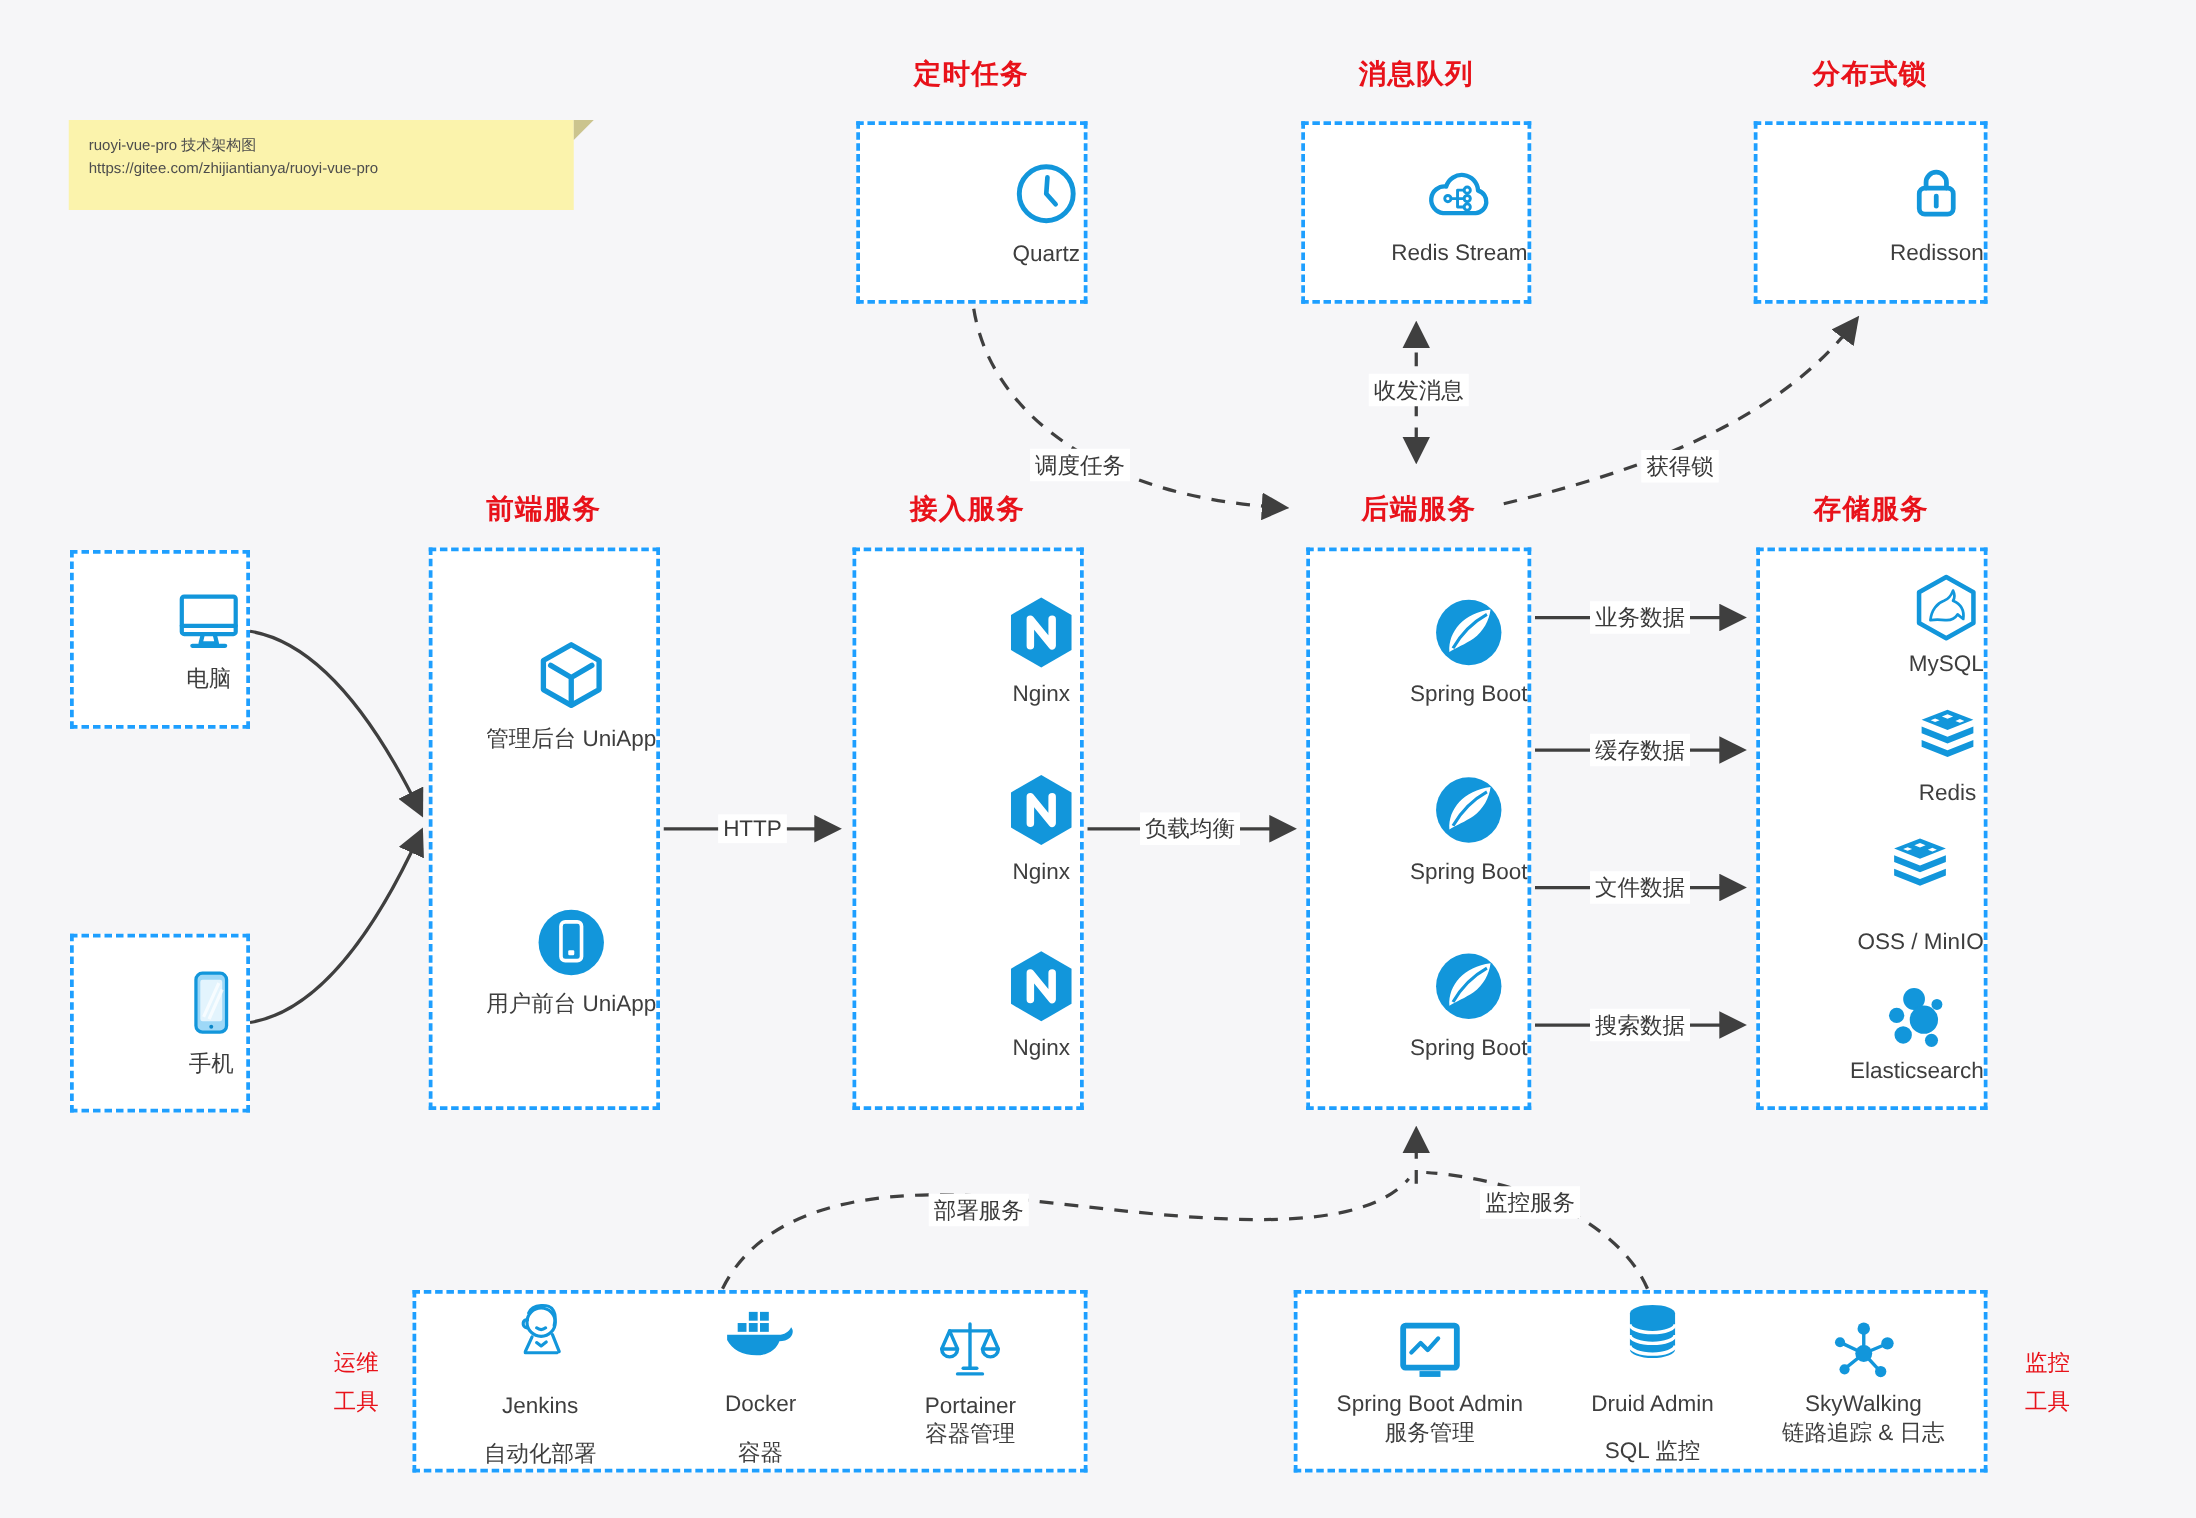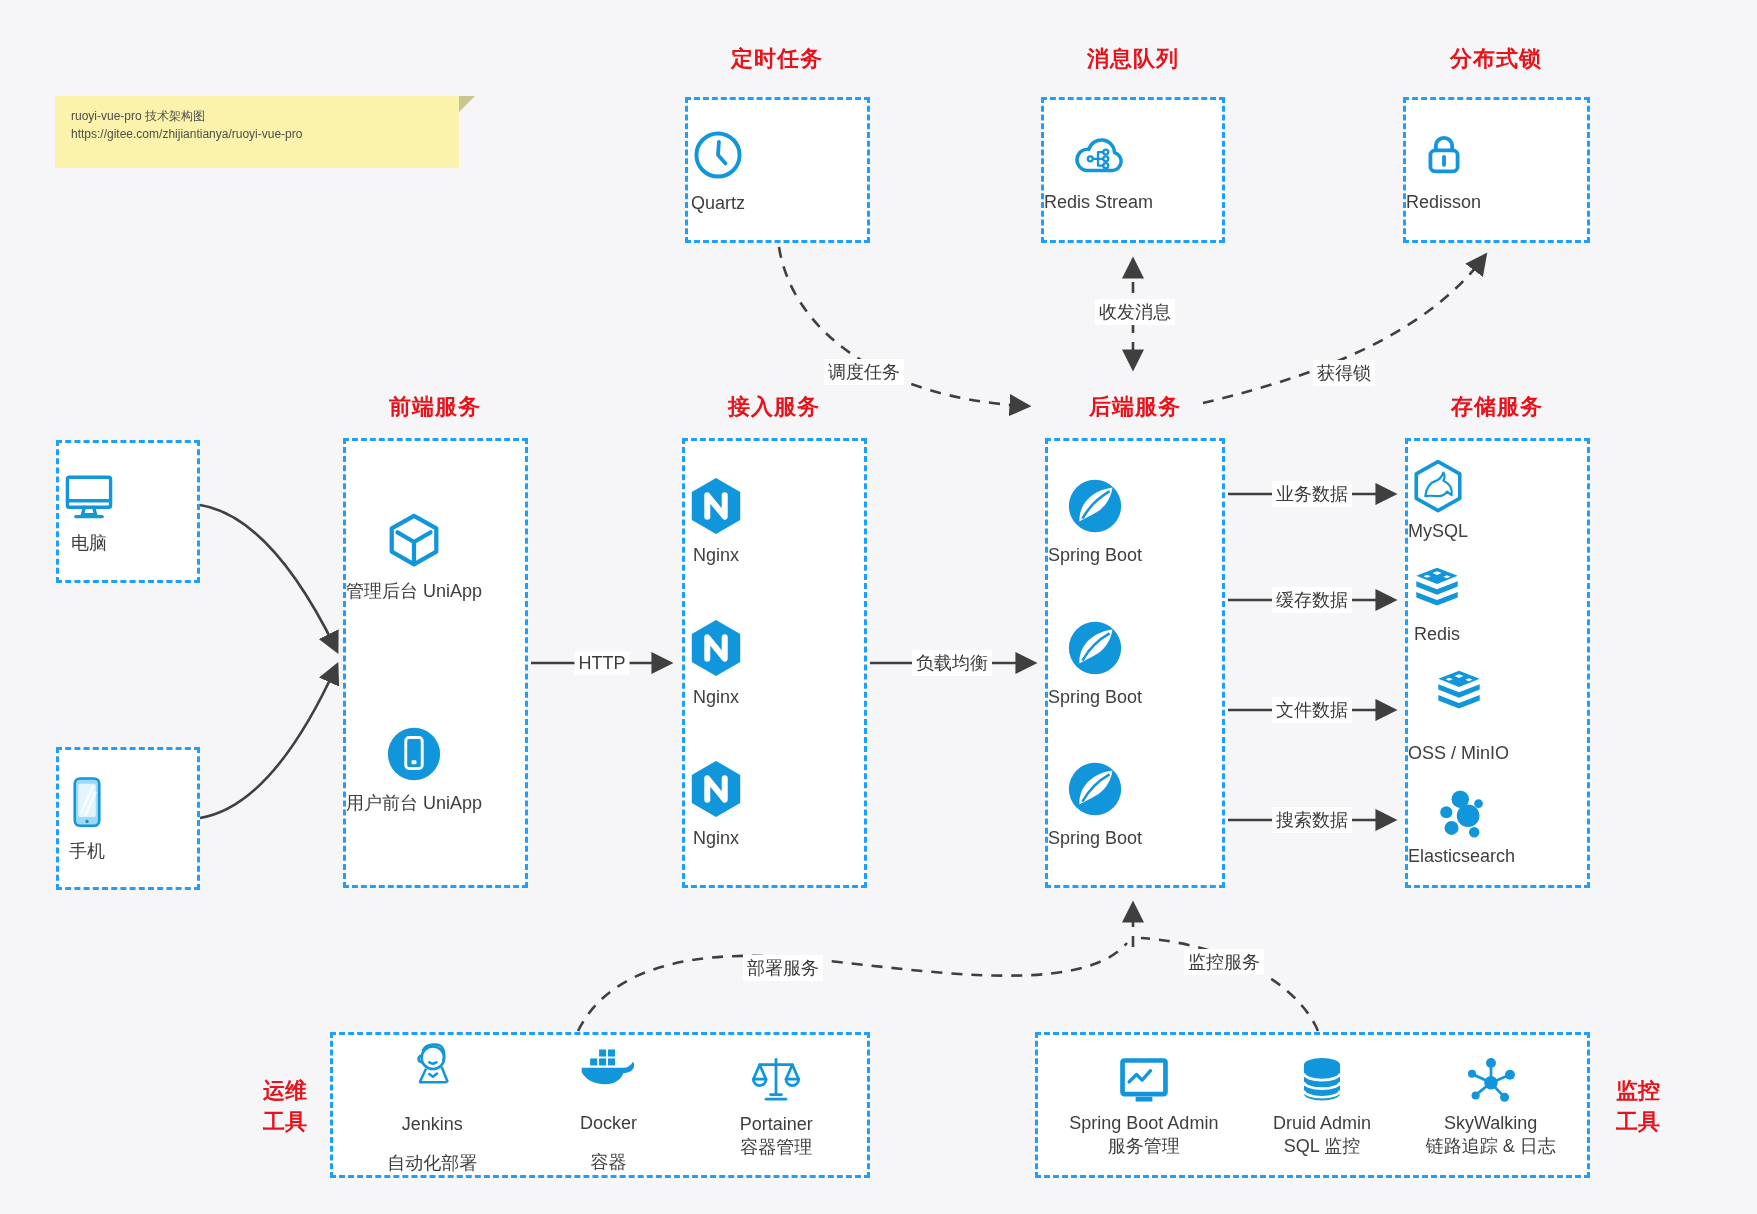--- a/index.html
+++ b/index.html
@@ -5,28 +5,28 @@
   :root{
     --blue:#1296db; --border:#1e9fff; --red:#e8121a;
     --arrow:#3f3f3f; --note:#fbf3ac; --text:#3e3e3e; --bg:#f6f6f8;
   }
   *{margin:0;padding:0;box-sizing:border-box;}
   html,body{width:1757px;height:1214px;}
   body{position:relative;background:var(--bg);font-family:"Liberation Sans","DejaVu Sans",sans-serif;overflow:hidden;}
   svg.wires{position:absolute;left:0;top:0;pointer-events:none;}
 
   .dashed-box{position:absolute;border:3px dashed var(--border);background:#fff;}
-  .vstack{display:flex;flex-direction:column;align-items:flex-start;justify-content:space-around;width:100%;height:100%;padding:10px 0;}
+  .vstack{display:flex;flex-direction:column;align-items:flex-end;justify-content:space-around;width:100%;height:100%;padding:10px 0;}
   .hstack{display:flex;flex-direction:row;align-items:center;justify-content:space-around;width:100%;height:100%;padding:6px 4px;}
   .item{display:flex;flex-direction:column;align-items:center;gap:7px;}
   .item-label{font-size:18px;color:var(--text);white-space:nowrap;line-height:1.3;text-align:center;}
   .item-sublabel{font-size:18px;color:var(--text);white-space:nowrap;line-height:1.2;text-align:center;margin-top:-2px;}
 
   .col-title{position:absolute;transform:translateX(-50%);color:var(--red);font-weight:bold;font-size:22px;line-height:22px;letter-spacing:1px;white-space:nowrap;}
-  .side-label{position:absolute;transform:translateX(-50%);color:var(--red);font-weight:bold;font-size:22px;line-height:31px;text-align:left;white-space:nowrap;}
+  .side-label{position:absolute;transform:translateX(-50%);color:var(--red);font-weight:normal;font-size:18px;line-height:31px;text-align:left;white-space:nowrap;}
 
   .edge-label{position:absolute;transform:translate(-50%,-50%);background:#fff;padding:1px 4px;font-size:18px;color:#3a3a3a;white-space:nowrap;}
 
   .note{position:absolute;left:55px;top:96px;width:404px;height:72px;background:var(--note);padding:11px 16px;font-size:12px;line-height:1.5;color:#4d4d4d;}
   .note-fold{position:absolute;top:0;right:-16px;width:0;height:0;border-top:16px solid #cbc48e;border-right:16px solid transparent;}
 
   
   .ic{display:block;}
   .st{stroke:var(--blue);fill:none;stroke-linecap:round;stroke-linejoin:round;}
   .f{fill:var(--blue);}
@@ -339,21 +339,21 @@
   <div class="hstack">
     <div class="item" style="gap:3px">
       <svg class="ic" width="60" height="56" viewBox="0 0 64 60">
         <rect x="9" y="8" width="46" height="36" rx="2" fill="none" stroke="#1296db" stroke-width="5"></rect>
         <path class="st" stroke-width="3.6" d="M16 31 l8 -8 6 6 9 -10"></path>
         <rect class="f" x="23" y="47" width="18" height="5"></rect>
       </svg>
       <span class="item-label">Spring Boot Admin</span>
       <span class="item-sublabel">服务管理</span>
     </div>
-    <div class="item" style="gap:3px">
+    <div class="item" style="gap:17px">
       <svg class="ic" width="58" height="56" viewBox="0 0 64 62">
         <g class="f">
           <ellipse cx="32" cy="13" rx="20" ry="7.5"></ellipse>
           <path d="M12 13 V45 a20 7.5 0 0 0 40 0 V13 Z"></path>
         </g>
         <g stroke="#fff" stroke-width="3" fill="none">
           <path d="M12 22.5 a20 7.5 0 0 0 40 0"></path>
           <path d="M12 32 a20 7.5 0 0 0 40 0"></path>
           <path d="M12 41.5 a20 7.5 0 0 0 40 0"></path>
         </g>

